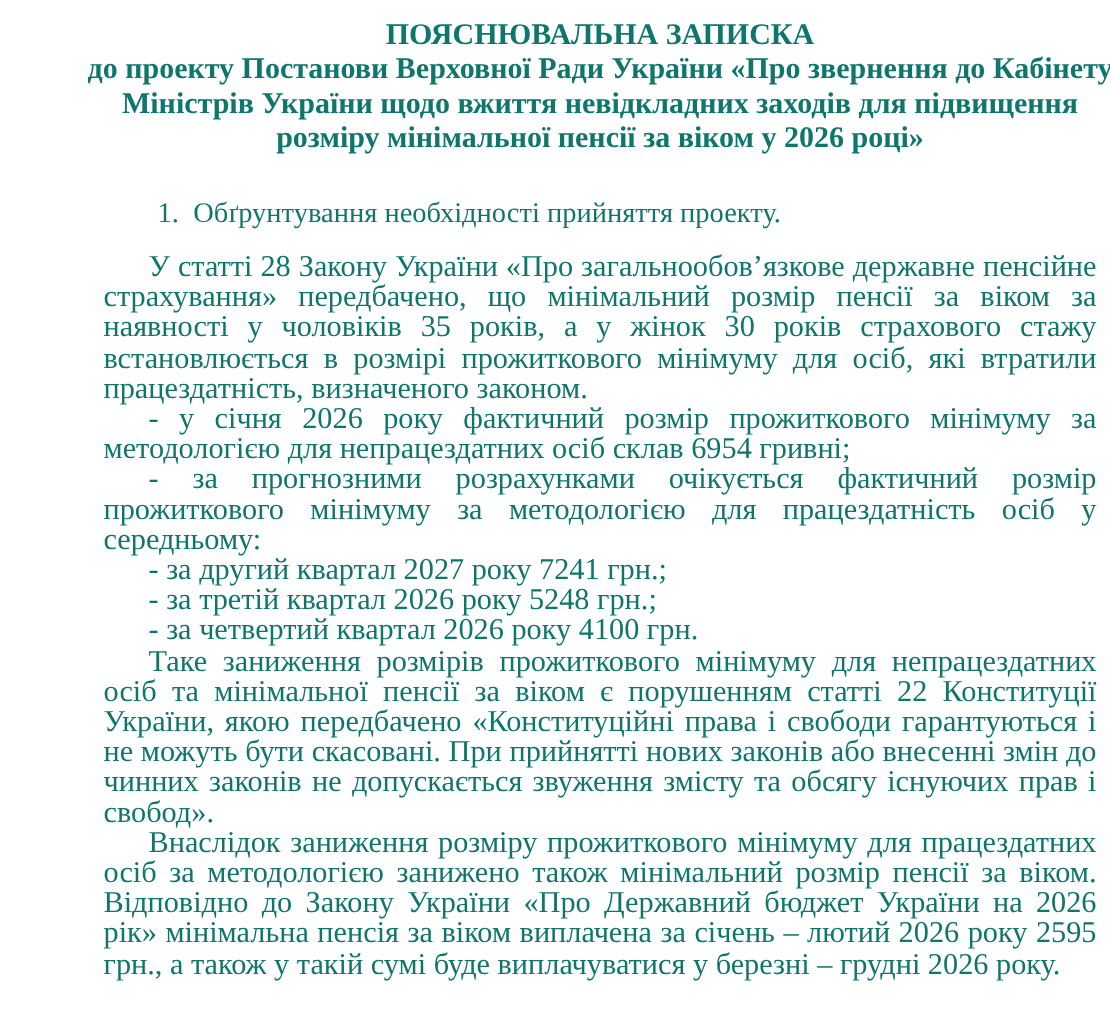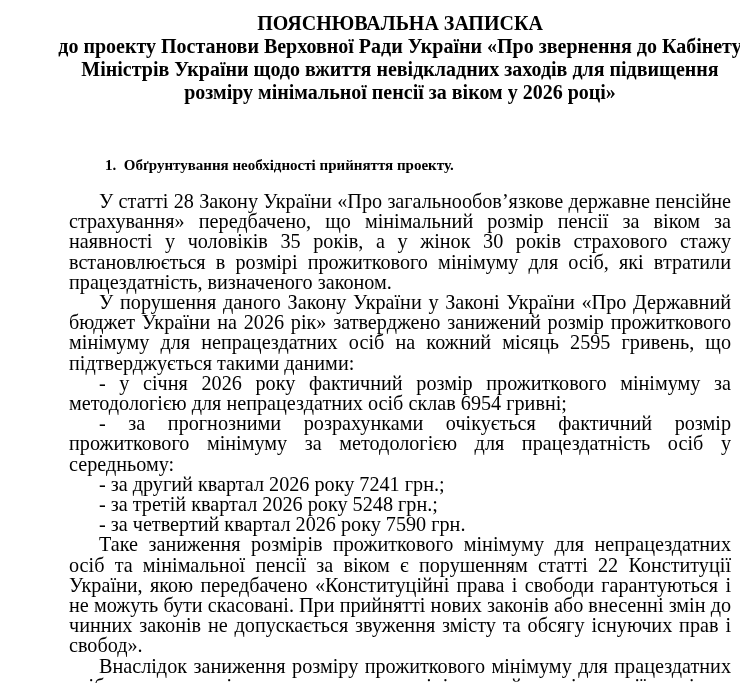--- a/index.html
+++ b/index.html
@@ -10,45 +10,45 @@
   body {
     width: 740px;
     height: 683px;
     overflow: hidden;
   }
   .page {
     position: relative;
     width: 650px;
     height: 683px;
     background: #ffffff;
-    color: #000000;
+    color: #0f766e;
     font-family: "Liberation Serif", "DejaVu Serif", serif;
   }
   .content {
     position: absolute;
     left: 69px;
     top: 0;
     width: 662px;
   }
   .title-block {
     margin: 12px -11px 0 -11px; 
     text-align: center;
     font-weight: 700;
     font-size: 20px;
     line-height: 23px;
   }
   .title-block p {
     margin: 0;
   }
   .section-heading {
-    margin: 51px 0 0 0;
+    margin: 28px 0 0 0;
     padding-left: 36px;
-    font-size: 15px;
+    font-size: 19px;
     line-height: 21px;
-    font-weight: 700;
+    font-weight: 400;
   }
   .body-text {
     margin-top: 15px;
     font-size: 20.2px;
     line-height: 20.2px;
     text-align: justify;
   }
   .body-text p {
     margin: 0;
     text-indent: 30px;
@@ -62,24 +62,23 @@
 
     <header class="title-block">
       <p>ПОЯСНЮВАЛЬНА ЗАПИСКА</p>
       <p>до проекту Постанови Верховної Ради України «Про звернення до Кабінету Міністрів України щодо вжиття невідкладних заходів для підвищення розміру мінімальної пенсії за віком у 2026 році»</p>
     </header>
 
     <h2 class="section-heading">1.&nbsp; Обґрунтування необхідності прийняття проекту.</h2>
 
     <main class="body-text">
       <p>У статті 28 Закону України «Про загальнообов’язкове державне пенсійне страхування» передбачено, що мінімальний розмір пенсії за віком за наявності у чоловіків 35 років, а у жінок 30 років страхового стажу встановлюється в розмірі прожиткового мінімуму для осіб, які втратили працездатність, визначеного законом.</p>
-      <p>У порушення даного Закону України у Законі України «Про Державний бюджет України на 2026 рік» затверджено занижений розмір прожиткового мінімуму для непрацездатних осіб на кожний місяць 2595 гривень, що підтверджується такими даними:</p>
       <p>- у січня 2026 року фактичний розмір прожиткового мінімуму за методологією для непрацездатних осіб склав 6954 гривні;</p>
       <p>- за прогнозними розрахунками очікується фактичний розмір прожиткового мінімуму за методологією  для працездатність осіб у середньому:</p>
-      <p>- за другий квартал 2026 року 7241 грн.;</p>
+      <p>- за другий квартал 2027 року 7241 грн.;</p>
       <p>- за третій квартал 2026 року 5248 грн.;</p>
-      <p>- за четвертий квартал 2026 року 7590 грн.</p>
+      <p>- за четвертий квартал 2026 року 4100 грн.</p>
       <p>Таке заниження розмірів прожиткового мінімуму для непрацездатних осіб та мінімальної пенсії за віком є порушенням статті 22 Конституції України, якою передбачено «Конституційні права і свободи гарантуються і не можуть бути скасовані. При прийнятті нових законів або внесенні змін до чинних законів не допускається звуження змісту та обсягу існуючих прав і свобод».</p>
       <p>Внаслідок заниження розміру прожиткового мінімуму для працездатних осіб за методологією занижено також  мінімальний розмір пенсії за віком.  Відповідно до Закону України «Про Державний бюджет України на 2026 рік» мінімальна пенсія за віком виплачена за січень – лютий 2026 року 2595 грн., а також у такій сумі буде виплачуватися у березні – грудні 2026 року.</p>
     </main>
 
   </div>
 </div>
 
 </body></html>

